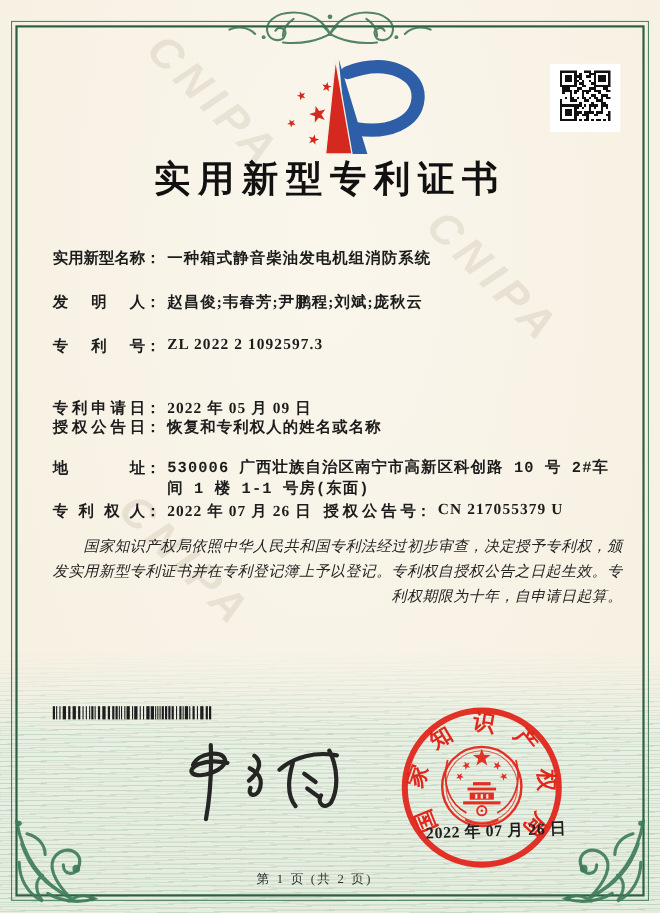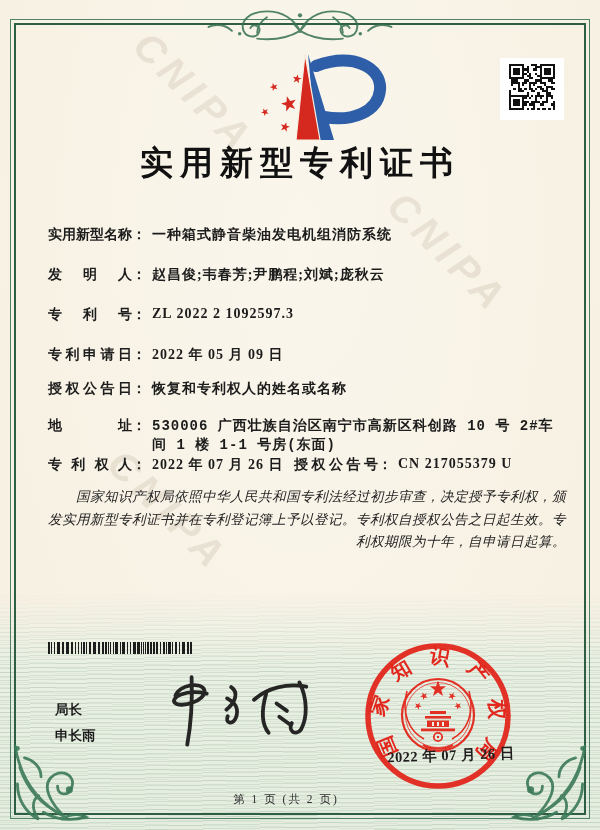--- a/index.html
+++ b/index.html
@@ -291,21 +291,21 @@
   <div class="fields">
     <div class="frow" style="top:8px">
       <span class="flabel">实用新型名称</span><span class="fcolon">：</span><span class="fvalue">一种箱式静音柴油发电机组消防系统</span>
     </div>
     <div class="frow" style="top:48px">
       <span class="flabel">发明人</span><span class="fcolon">：</span><span class="fvalue">赵昌俊;韦春芳;尹鹏程;刘斌;庞秋云</span>
     </div>
     <div class="frow" style="top:88px">
       <span class="flabel">专利号</span><span class="fcolon">：</span><span class="fvalue">ZL 2022 2 1092597.3</span>
     </div>
-    <div class="frow" style="top:128px">
+    <div class="frow" style="top:144px">
       <span class="flabel">专利申请日</span><span class="fcolon">：</span><span class="fvalue">2022 年 05 月 09 日</span>
     </div>
     <div class="frow" style="top:162px">
       <span class="flabel">授权公告日</span><span class="fcolon">：</span><span class="fvalue">恢复和专利权人的姓名或名称</span>
     </div>
     <div class="frow addr" style="top:199px">
       <span class="flabel">地址</span><span class="fcolon">：</span><span class="fvalue">530006 广西壮族自治区南宁市高新区科创路 10 号 2#车间 1 楼 1-1 号房(东面)</span>
     </div>
     <div class="frow" style="top:238px">
       <span class="flabel">专利权人</span><span class="fcolon">：</span><span class="fvalue">2022 年 07 月 26 日</span>
@@ -314,24 +314,20 @@
       </span>
     </div>
   </div>
 
   <div class="body-text">
     <p>国家知识产权局依照中华人民共和国专利法经过初步审查，决定授予专利权，颁发实用新型专利证书并在专利登记簿上予以登记。专利权自授权公告之日起生效。专利权期限为十年，自申请日起算。</p>
   </div>
 
   <div class="barcode" id="barcode"><i style="width:2px;margin-right:1px"></i><i style="width:1px;margin-right:2px"></i><i style="width:1px;margin-right:2px"></i><i style="width:3px;margin-right:2px"></i><i style="width:2px;margin-right:2px"></i><i style="width:3px;margin-right:2px"></i><i style="width:2px;margin-right:2px"></i><i style="width:1px;margin-right:2px"></i><i style="width:1px;margin-right:2px"></i><i style="width:1px;margin-right:1px"></i><i style="width:2px;margin-right:1px"></i><i style="width:1px;margin-right:2px"></i><i style="width:2px;margin-right:2px"></i><i style="width:3px;margin-right:2px"></i><i style="width:2px;margin-right:2px"></i><i style="width:2px;margin-right:1px"></i><i style="width:2px;margin-right:1px"></i><i style="width:1px;margin-right:1px"></i><i style="width:1px;margin-right:2px"></i><i style="width:1px;margin-right:1px"></i><i style="width:3px;margin-right:2px"></i><i style="width:1px;margin-right:1px"></i><i style="width:3px;margin-right:2px"></i><i style="width:1px;margin-right:2px"></i><i style="width:1px;margin-right:2px"></i><i style="width:3px;margin-right:1px"></i><i style="width:3px;margin-right:1px"></i><i style="width:1px;margin-right:1px"></i><i style="width:1px;margin-right:1px"></i><i style="width:1px;margin-right:1px"></i><i style="width:2px;margin-right:1px"></i><i style="width:2px;margin-right:1px"></i><i style="width:2px;margin-right:1px"></i><i style="width:2px;margin-right:2px"></i><i style="width:1px;margin-right:2px"></i><i style="width:2px;margin-right:1px"></i><i style="width:1px;margin-right:1px"></i><i style="width:3px;margin-right:1px"></i><i style="width:1px;margin-right:2px"></i><i style="width:2px;margin-right:2px"></i><i style="width:1px;margin-right:2px"></i><i style="width:3px;margin-right:2px"></i><i style="width:2px;margin-right:1px"></i><i style="width:2px;margin-right:2px"></i></div>
 
-  <div class="officer">
-    <div>局长</div>
-    <div>申长雨</div>
-  </div>
 
   <svg class="signature" viewBox="0 0 150 70">
     <g fill="none" stroke="#151515" stroke-width="3.4" stroke-linecap="round" stroke-linejoin="round" opacity=".92">
       <path d="M16,22 C20,12 40,10 42,18 C44,27 20,34 15,28 C12,24 24,16 44,21"></path>
       <path d="M31,6 C31,26 29,48 25,66"></path>
       <path d="M66,16 C73,21 69,30 61,36"></path>
       <path d="M62,26 C69,30 73,35 69,44 C66,50 59,48 62,42"></path>
       <path d="M86,28 C98,18 116,14 133,18"></path>
       <path d="M97,23 C92,38 92,50 98,58"></path>
       <path d="M127,14 C134,29 133,46 127,56 C122,62 115,57 119,50"></path>

